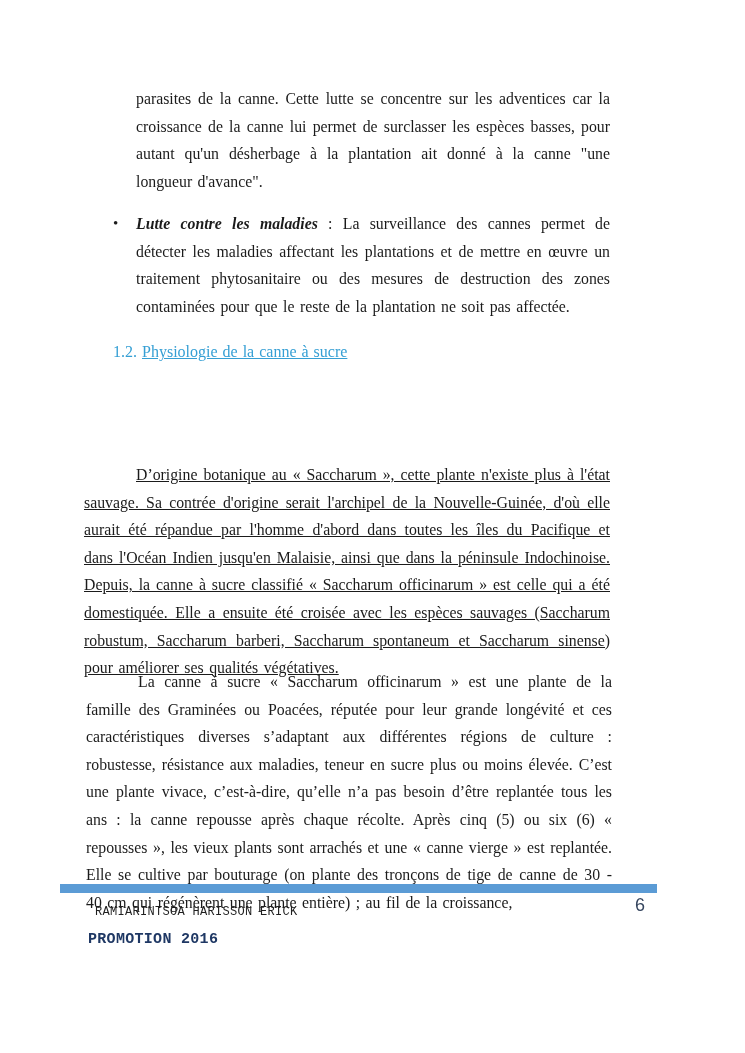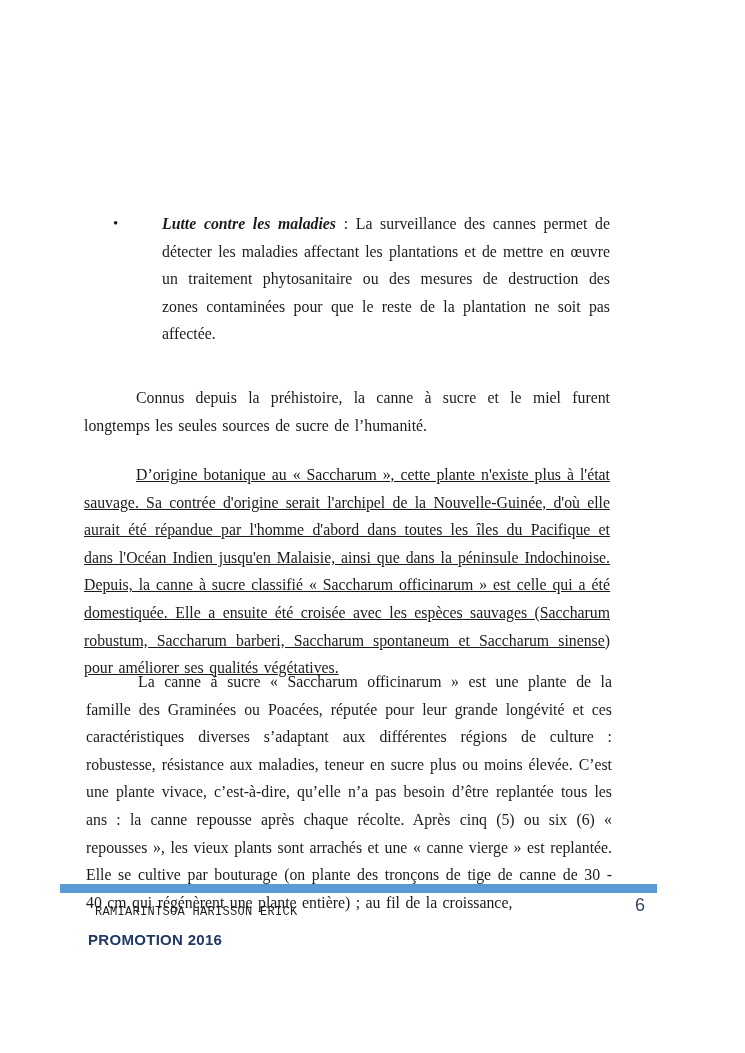--- a/index.html
+++ b/index.html
@@ -28,21 +28,21 @@
   .bullet-item {
     position: absolute;
     top: 210px; left: 113px; width: 497px;
     display: flex;
   }
   .bullet-marker {
     flex: 0 0 23px;
     font-size: 15px;
     line-height: 27.6px;
   }
-  .bullet-body { flex: 1 1 auto; margin-left: 26px; }
+  .bullet-body { flex: 1 1 auto; }
   .bullet-term { font-weight: bold; font-style: italic; }
 
   .section-heading {
     position: absolute;
     top: 338px; left: 113px; width: 497px;
     font-size: 16px;
     line-height: 27.6px;
     font-weight: normal;
     margin: 0;
     color: #359fd4;
@@ -74,41 +74,42 @@
     top: 895px; left: 620px;
     width: 40px;
     text-align: center;
     font-family: "Liberation Sans", sans-serif;
     font-size: 18px;
     color: #35455e;
   }
   .footer-promotion {
     position: absolute;
     top: 931px; left: 88px;
-    font-family: Liberation Sans, sans-serif;
+    font-family: Liberation Mono, monospace;
     font-weight: bold;
     font-size: 15px;
     letter-spacing: 0.3px;
     color: #1f3864;
     text-align: center;
   }
 </style>
 </head>
 <body>
 
 <div class="page">
 
+  <div class="bodytext para-continuation">parasites de la canne. Cette lutte se concentre sur les adventices car la croissance de la canne lui permet de surclasser les espèces basses, pour autant qu'un désherbage à la plantation ait donné à la canne "une longueur d'avance".</div>
 
   <div class="bullet-item">
     <span class="bullet-marker">•</span>
     <div class="bodytext bullet-body"><span class="bullet-term">Lutte contre les maladies</span><span> : La surveillance des cannes permet de détecter les maladies affectant les plantations et de mettre en œuvre un traitement phytosanitaire ou des mesures de destruction des zones contaminées pour que le reste de la plantation ne soit pas affectée.</span></div>
   </div>
 
+  <h2 class="section-heading"><span>1.2. </span><span class="heading-link">Physiologie de la canne à sucre</span></h2>
 
-  <div class="bodytext para-1">Connus depuis la préhistoire, la canne à sucre et le miel furent longtemps les seules sources de sucre de l’humanité.</div>
 
   <div class="bodytext para-2">D’origine botanique au « Saccharum », cette plante n'existe plus à l'état sauvage. Sa contrée d'origine serait l'archipel de la Nouvelle-Guinée, d'où elle aurait été répandue par l'homme d'abord dans toutes les îles du Pacifique et dans l'Océan Indien jusqu'en Malaisie, ainsi que dans la péninsule Indochinoise. Depuis, la canne à sucre classifié « Saccharum officinarum » est celle qui a été domestiquée. Elle a ensuite été croisée avec les espèces sauvages (Saccharum robustum, Saccharum barberi, Saccharum spontaneum et Saccharum sinense) pour améliorer ses qualités végétatives.</div>
 
   <div class="bodytext para-3">La canne à sucre « Saccharum officinarum » est une plante de la famille des Graminées ou Poacées, réputée pour leur grande longévité et ces caractéristiques diverses s’adaptant aux différentes régions de culture : robustesse, résistance aux maladies, teneur en sucre plus ou moins élevée. C’est une plante vivace, c’est-à-dire, qu’elle n’a pas besoin d’être replantée tous les ans : la canne repousse après chaque récolte. Après cinq (5) ou six (6) « repousses », les vieux plants sont arrachés et une « canne vierge » est replantée. Elle se cultive par bouturage (on plante des tronçons de tige de canne de 30 - 40 cm qui régénèrent une plante entière) ; au fil de la croissance,</div>
 
   <div class="footer-bar"></div>
 
   <div class="footer-author">RAMIARINTSOA HARISSON ERICK</div>
 
   <div class="footer-pagenum">6</div>

